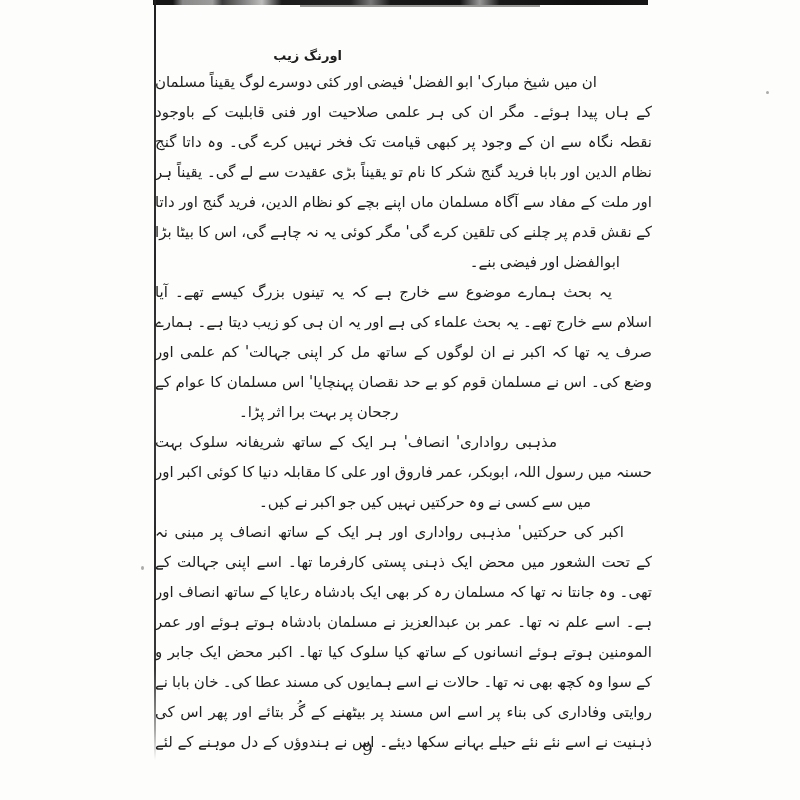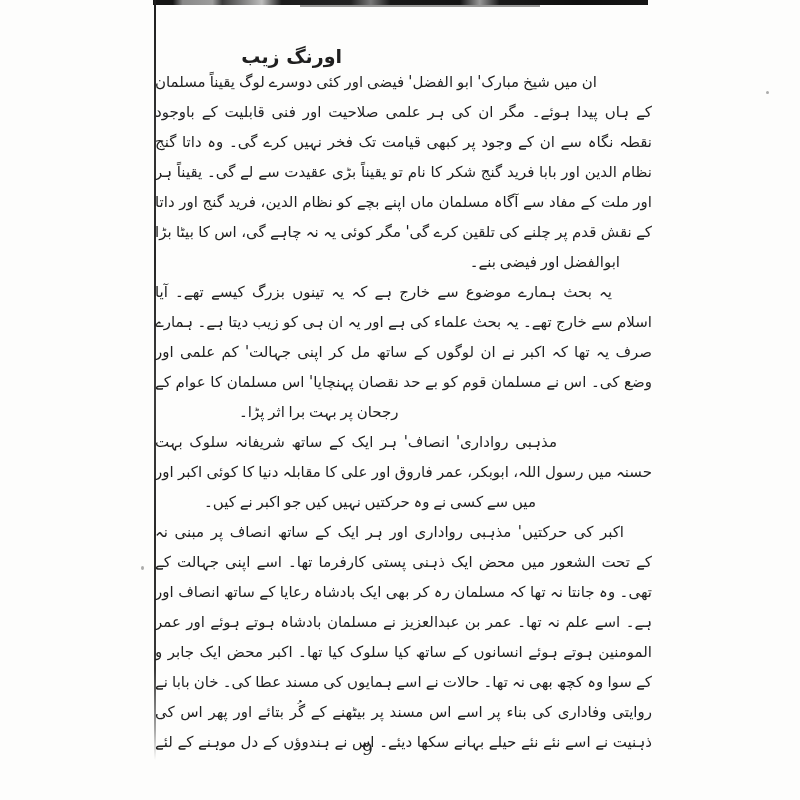--- a/index.html
+++ b/index.html
@@ -31,21 +31,21 @@
       #1f1f1f 0%, #343434 18%, #262626 34%, #3d3d3d 52%,
       #2a2a2a 70%, #383838 88%, rgba(60,60,60,.45) 96%, rgba(80,80,80,0) 100%);
   }
   .scan-speck{position:absolute;background:rgba(90,90,90,.5);border-radius:50%;}
   .speck1{top:91px;left:766px;width:3px;height:3px;}
   .speck2{top:566px;left:141px;width:3px;height:4px;}
 
   
   .running-header{
     position:absolute;top:44px;left:252px;width:90px;height:24px;
-    direction:rtl;color:#1f1f1f;font-size:19px;font-weight:bold;line-height:24px;
+    direction:rtl;color:#1f1f1f;font-size:13px;font-weight:bold;line-height:24px;
     text-align:right;white-space:nowrap;
   }
 
   
   .text-column{
     position:absolute;top:67px;left:155px;width:497px;
     color:#1f1f1f;
   }
   .para{margin:0;padding:0;}
   .ln{
@@ -53,21 +53,21 @@
     direction:rtl;unicode-bidi:embed;
     text-align:justify;text-align-last:justify;
     word-spacing:-1px;overflow:hidden;
   }
   .ln.first{padding-right:55px;}
   .ln.first-sm{padding-right:28px;}
   .ln.first-md{padding-right:40px;}
   .ln.first-lg{padding-right:95px;}
   .ln.end-right{text-align-last:right;padding-right:32px;padding-left:17px;}
   .ln.end-left{text-align-last:left;padding-left:84px;}
-  .ln.end-left2{text-align-last:left;padding-left:49px;}
+  .ln.end-left2{text-align-last:left;padding-left:104px;}
 
   .page-number{
     position:absolute;top:737px;left:340px;width:55px;height:24px;
     text-align:center;font-size:17px;line-height:24px;color:#242424;
     font-family:"DejaVu Serif",serif;
   }
 </style>
 </head>
 <body>
 

